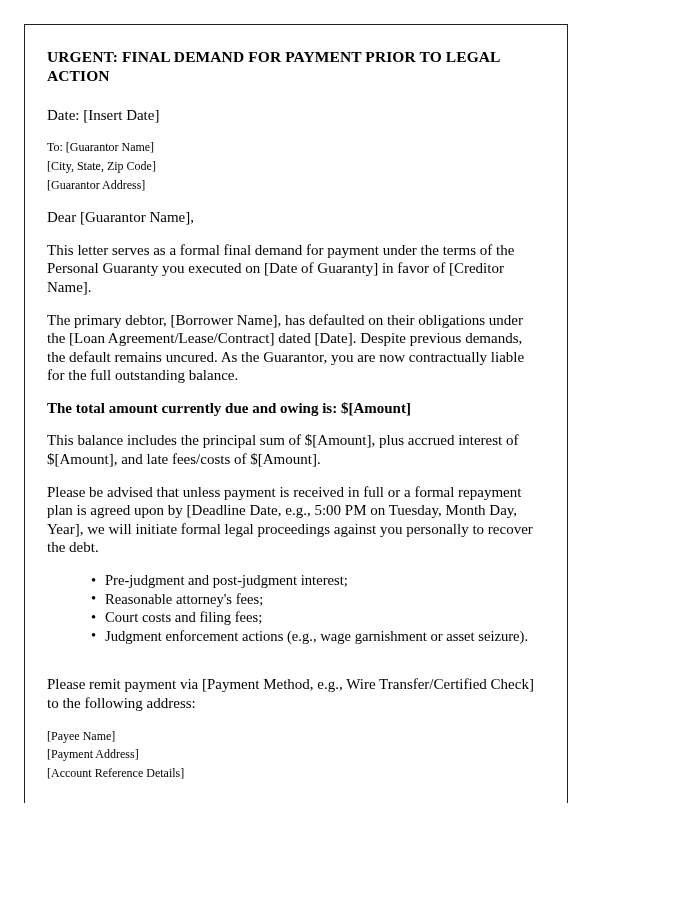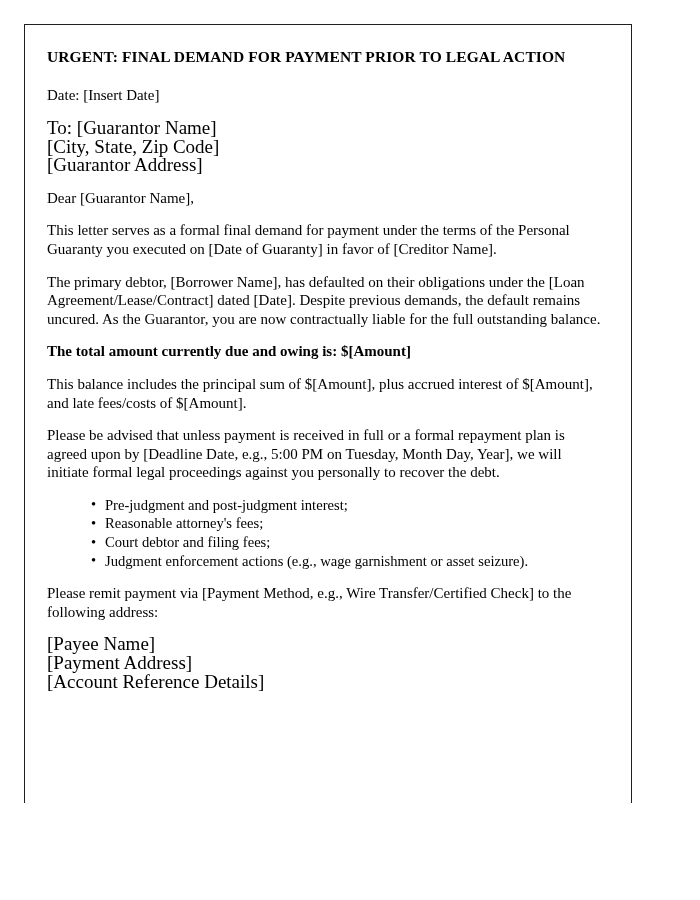--- a/index.html
+++ b/index.html
@@ -14,21 +14,21 @@
     font-family: "Liberation Serif", "DejaVu Serif", serif;
     color: #000000;
     overflow: hidden;
   }
 
   
   #page-frame {
     position: absolute;
     left: 24px;
     top: 24px;
-    width: 608px;
+    width: 544px;
     height: 779px;
     border-left: 1.5px solid #231f20;
     border-top: 1.5px solid #231f20;
     border-right: 1.5px solid #231f20;
     border-bottom: none;
     box-sizing: border-box;
     overflow: hidden;
     background: #ffffff;
   }
 
@@ -51,30 +51,30 @@
     margin: 0 0 14px 0;
     text-align: left;
   }
 
   .para.emphasis {
     font-weight: bold;
   }
 
   
   .line-block {
-    font-size: 19px;
+    font-size: 12px;
     line-height: 18.6px;
     margin: 0 0 14px 0;
   }
   .line-block .line {
     display: block;
   }
 
   .bullet-list {
-    margin: 0 0 14px 0;
+    margin: 0 0 30px 0;
     padding: 0 0 0 44px;
     list-style: none;
     font-size: 14.6px;
     line-height: 18.6px;
   }
   .bullet-list li {
     position: relative;
     padding-left: 14px;
     margin: 0;
   }
@@ -118,21 +118,21 @@
     <p class="para emphasis">The total amount currently due and owing is: $[Amount]</p>
 
     <p class="para">This balance includes the principal sum of $[Amount], plus accrued interest of $[Amount], and late fees/costs of $[Amount].</p>
 
     <p class="para">Please be advised that unless payment is received in full or a formal repayment plan is agreed upon by [Deadline Date, e.g., 5:00 PM on Tuesday, Month Day, Year], we will initiate formal legal proceedings against you personally to recover the debt.</p>
 
 
     <ul class="bullet-list">
       <li>Pre-judgment and post-judgment interest;</li>
       <li>Reasonable attorney's fees;</li>
-      <li>Court debtor and filing fees;</li>
+      <li>Court costs and filing fees;</li>
       <li>Judgment enforcement actions (e.g., wage garnishment or asset seizure).</li>
     </ul>
 
     <p class="para">Please remit payment via [Payment Method, e.g., Wire Transfer/Certified Check] to the following address:</p>
 
     <div class="line-block payment-block">
       <span class="line">[Payee Name]</span>
       <span class="line">[Payment Address]</span>
       <span class="line">[Account Reference Details]</span>
     </div>

